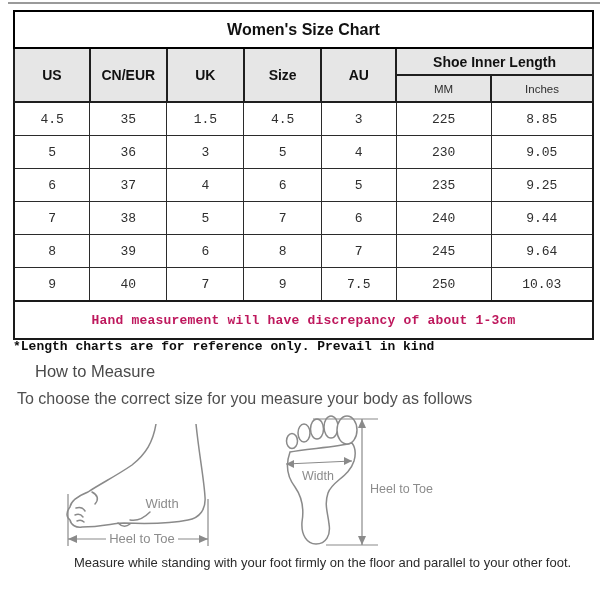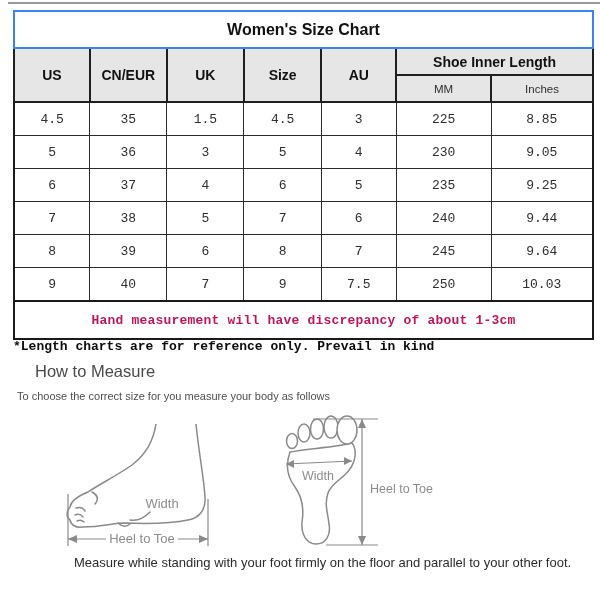--- a/index.html
+++ b/index.html
@@ -1,30 +1,30 @@
 <!DOCTYPE html>
 <html><head>
 <meta charset="utf-8">
 <style>
   html,body{margin:0;padding:0;}
   body{width:600px;height:600px;background:#ffffff;font-family:"Liberation Sans",sans-serif;position:relative;overflow:hidden;}
   .top-line{position:absolute;top:2px;left:8px;right:0;height:2px;background:#9a9a9a;}
 
   table.size-table{position:absolute;left:13px;top:10px;width:581px;border-collapse:collapse;table-layout:fixed;background:#fff;border:2px solid #1a1a1a;}
   table.size-table td, table.size-table th{text-align:center;vertical-align:middle;padding:0;}
-  .title-cell{height:35px;font-size:16px;font-weight:bold;color:#111;background:#fff;border:2px solid #3b82f6;}
+  .title-cell{height:35px;font-size:16px;font-weight:bold;color:#111;background:#fff;border:2px solid #000000;}
   th.hcell{background:#e6e6e6;font-size:14px;font-weight:bold;color:#111;border:2px solid #1f1f1f;}
   th.group-cell{height:25px;}
   th.sub-cell{height:25px;font-size:11.5px;font-weight:normal;color:#2e2e2e;background:#e6e6e6;border:2px solid #1f1f1f;}
   td.data-cell{height:32px;font-size:13px;color:#2e2e2e;border:1px solid #2b2b2b;background:#fff;font-family:Liberation Mono, monospace;}
   td.foot-note-cell{height:36px;font-family:"Liberation Mono",monospace;font-size:13px;font-weight:bold;color:#be185d;border:2px solid #1a1a1a;letter-spacing:0.2px;}
 
   .ref-note{position:absolute;left:13px;top:339px;font-family:"Liberation Mono",monospace;font-size:13px;font-weight:bold;color:#0d0d0d;white-space:nowrap;}
   .how-title{position:absolute;left:17px;top:362px;font-size:16.5px;color:#4a4a4a;margin-left:18px;}
-  .how-sub{position:absolute;left:17px;top:390px;font-size:11px;color:#4f4f4f;}
+  .how-sub{position:absolute;left:17px;top:390px;font-size:16px;color:#4f4f4f;}
   .caption{position:absolute;left:74px;top:555px;font-size:13px;color:#2b2b2b;}
 
   svg text{font-family:"Liberation Sans",sans-serif;fill:#8c8c8c;}
   .svg-left{position:absolute;left:62px;top:424px;}
   .svg-right{position:absolute;left:278px;top:414px;}
 </style>
 </head>
 <body>
 
 <div class="top-line"></div>

